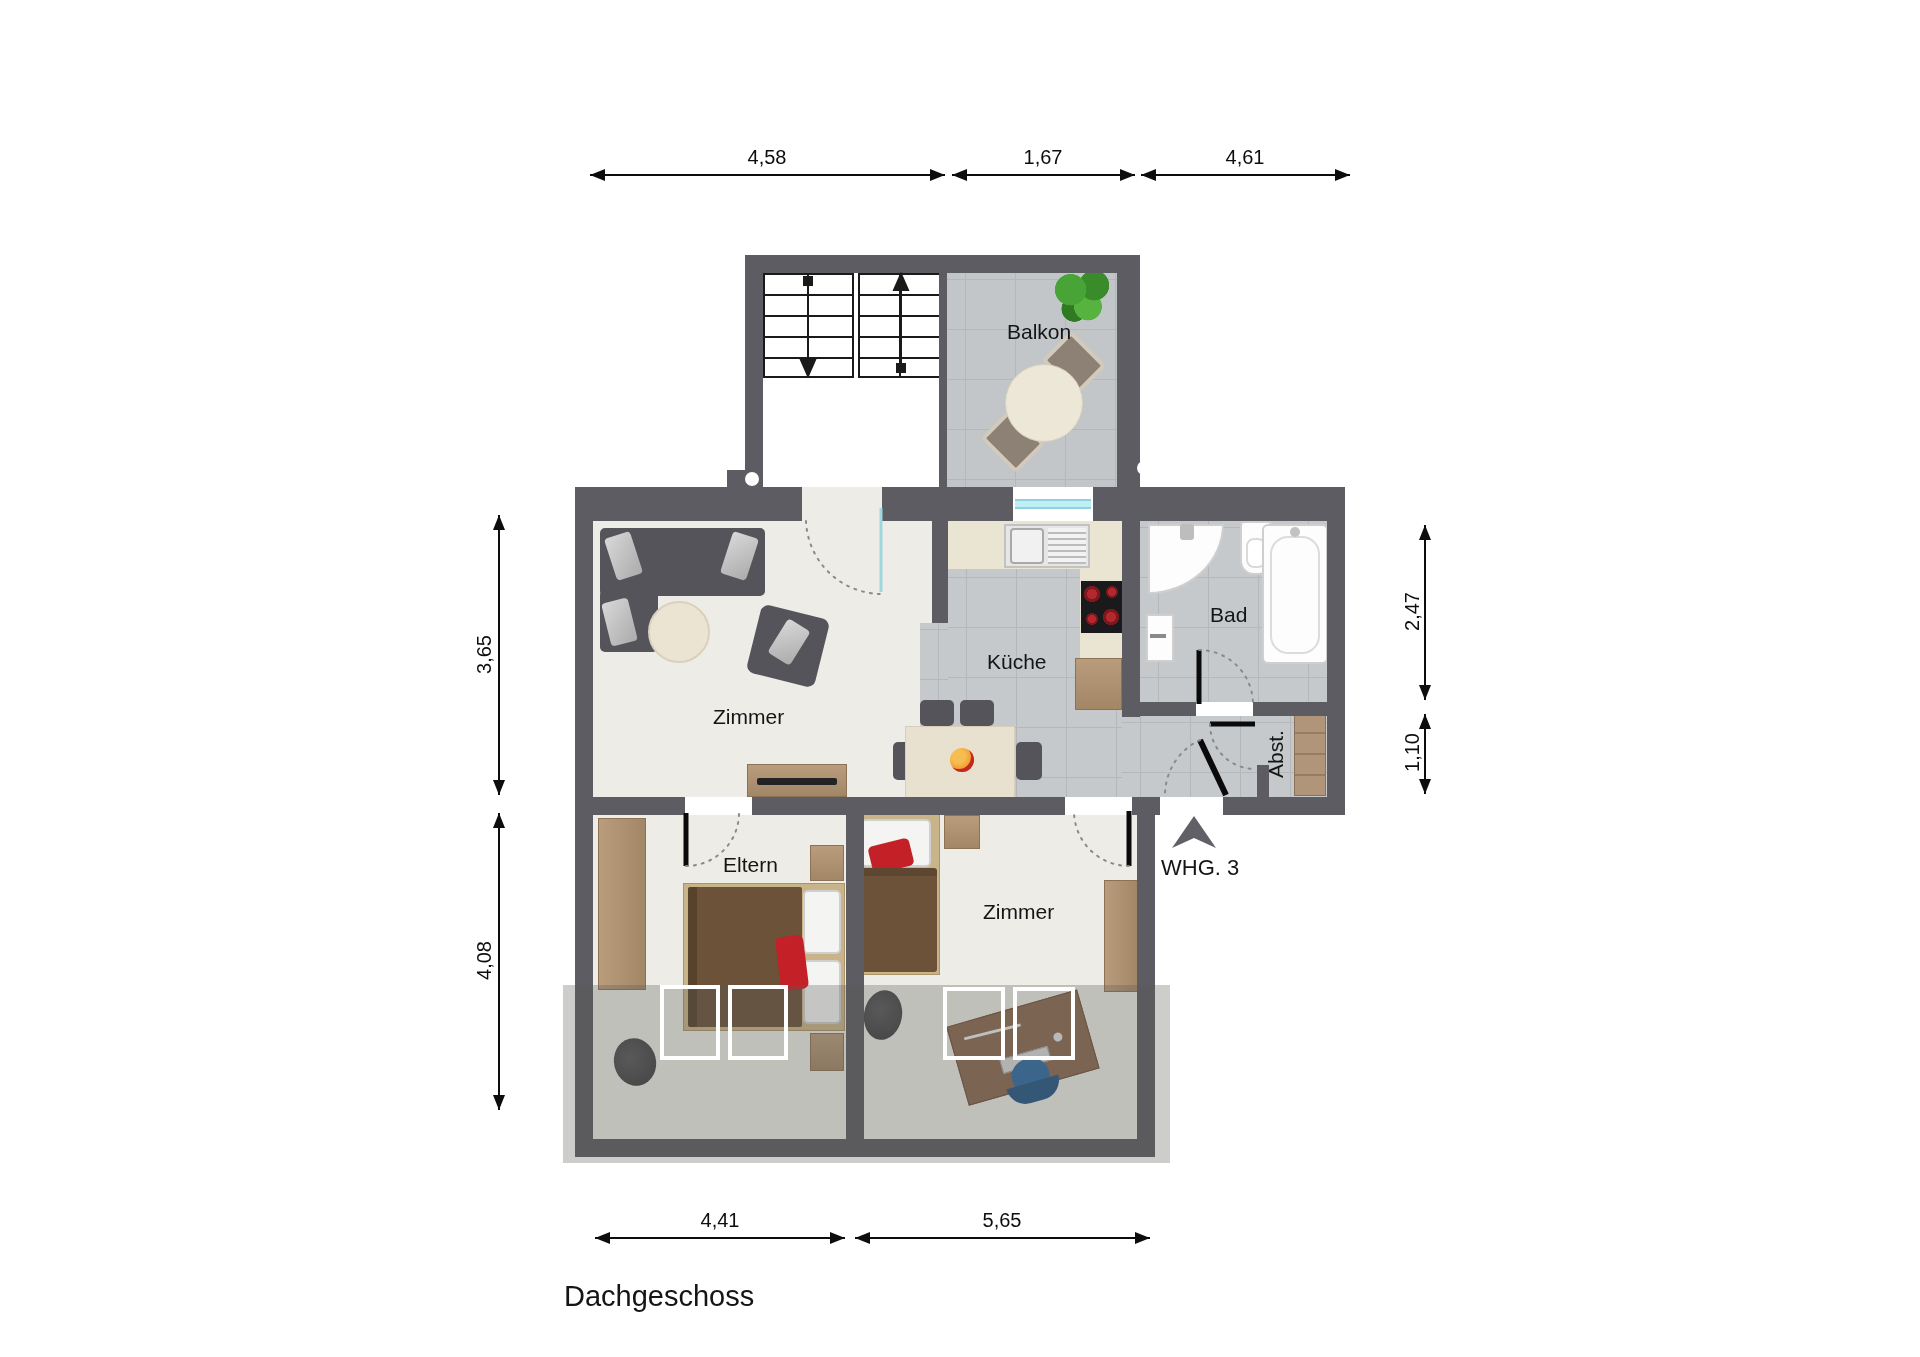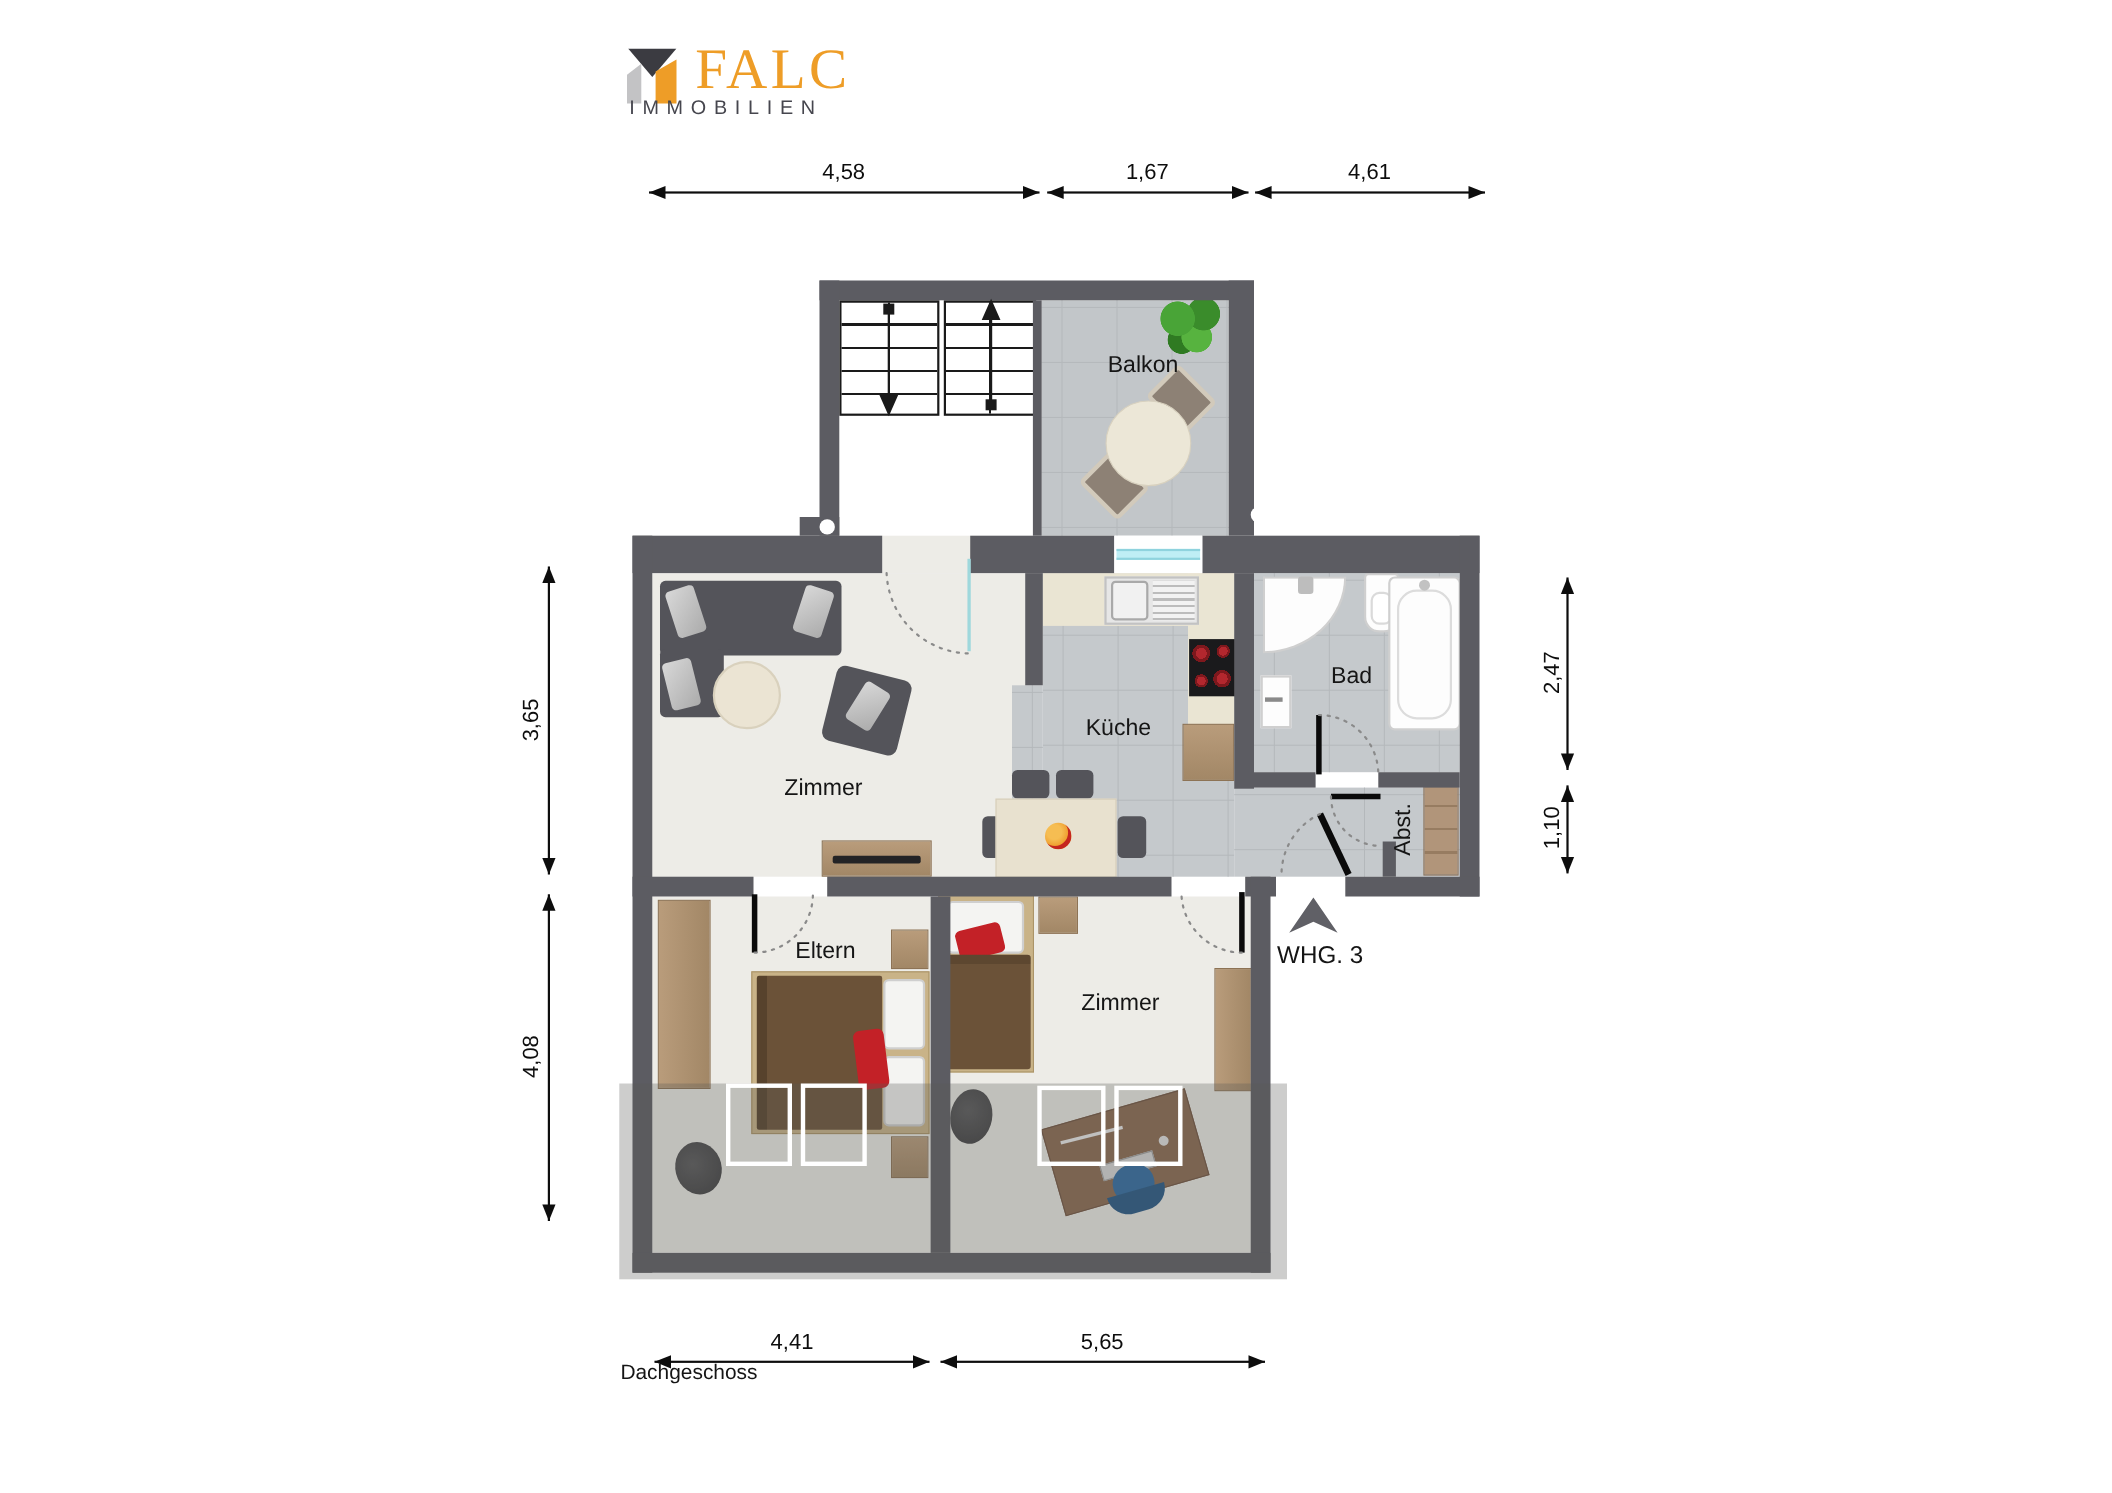--- a/index.html
+++ b/index.html
@@ -36,29 +36,20 @@
         repeating-linear-gradient(to bottom,transparent 0 19px,#1a1a1a 19px 21px);}
   .roof-window{position:absolute;border:4px solid #ffffff;background:transparent;box-sizing:border-box;}
   .pouf{position:absolute;background:radial-gradient(circle at 40% 40%,#59595b,#3c3c3e);border-radius:50%;}
   .svg-layer{position:absolute;left:0;top:0;pointer-events:none;}
 </style>
 </head>
 <body>
 
 <div id="page">
 
-  <div class="abs" style="left:570px;top:40px;width:300px;height:70px;">
-    <svg width="48" height="54" viewBox="0 0 48 54" style="position:absolute;left:0;top:4px;">
-      <polygon points="1,0 45,0 23,26" fill="#3b3b41"></polygon>
-      <polygon points="0,24 13,14 13,50 0,50" fill="#c3c3c5"></polygon>
-      <polygon points="26,21 45,10 45,50 26,50" fill="#ee9d27"></polygon>
-    </svg>
-    <div style="position:absolute;left:62px;top:-6px;font-family:'Liberation Serif',serif;font-size:52px;color:#ee9d27;letter-spacing:3px;">FALC</div>
-    <div style="position:absolute;left:2px;top:48px;font-size:18px;color:#46464e;letter-spacing:7px;">IMMOBILIEN</div>
-  </div>
 
   <div class="dim-h" style="left:590px;top:174px;width:355px;"></div>
   <div class="dim-num" style="left:727px;top:146px;">4,58</div>
   <div class="dim-h" style="left:952px;top:174px;width:183px;"></div>
   <div class="dim-num" style="left:1003px;top:146px;">1,67</div>
   <div class="dim-h" style="left:1141px;top:174px;width:209px;"></div>
   <div class="dim-num" style="left:1205px;top:146px;">4,61</div>
 
   <div class="dim-v" style="left:498px;top:515px;height:280px;"></div>
   <div class="dim-num rot" style="left:444px;top:643px;">3,65</div>
@@ -251,15 +242,15 @@
 
   <div class="label" style="left:1007px;top:320px;">Balkon</div>
   <div class="label" style="left:713px;top:705px;">Zimmer</div>
   <div class="label" style="left:987px;top:650px;">Küche</div>
   <div class="label" style="left:1210px;top:603px;">Bad</div>
   <div class="label" style="left:1252px;top:742px;transform:rotate(-90deg);transform-origin:center;">Abst.</div>
   <div class="label" style="left:723px;top:853px;">Eltern</div>
   <div class="label" style="left:983px;top:900px;">Zimmer</div>
   <div class="label" style="left:1161px;top:855px;font-size:22px;">WHG. 3</div>
 
-  <div class="label" style="left:564px;top:1238px;font-size:19px;">Dachgeschoss</div>
+  <div class="label" style="left:564px;top:1280px;font-size:29px;">Dachgeschoss</div>
 
 </div>
 
 </body></html>

